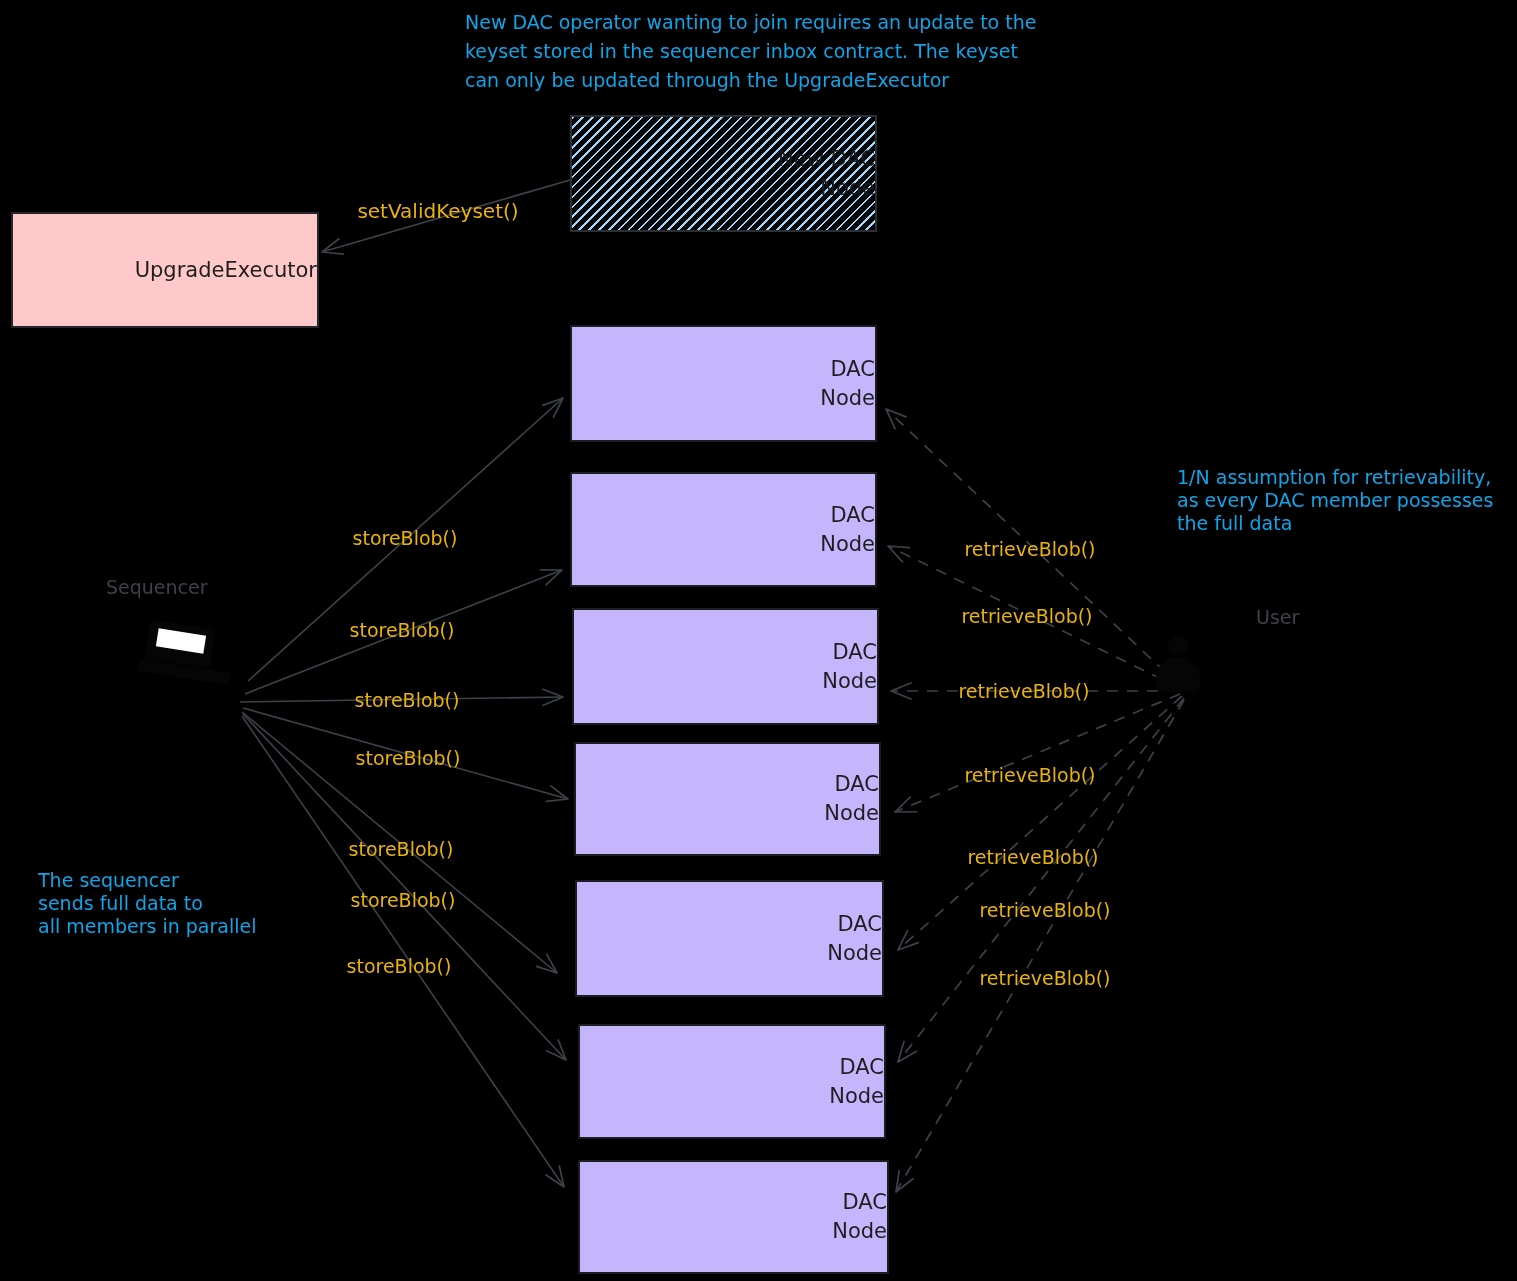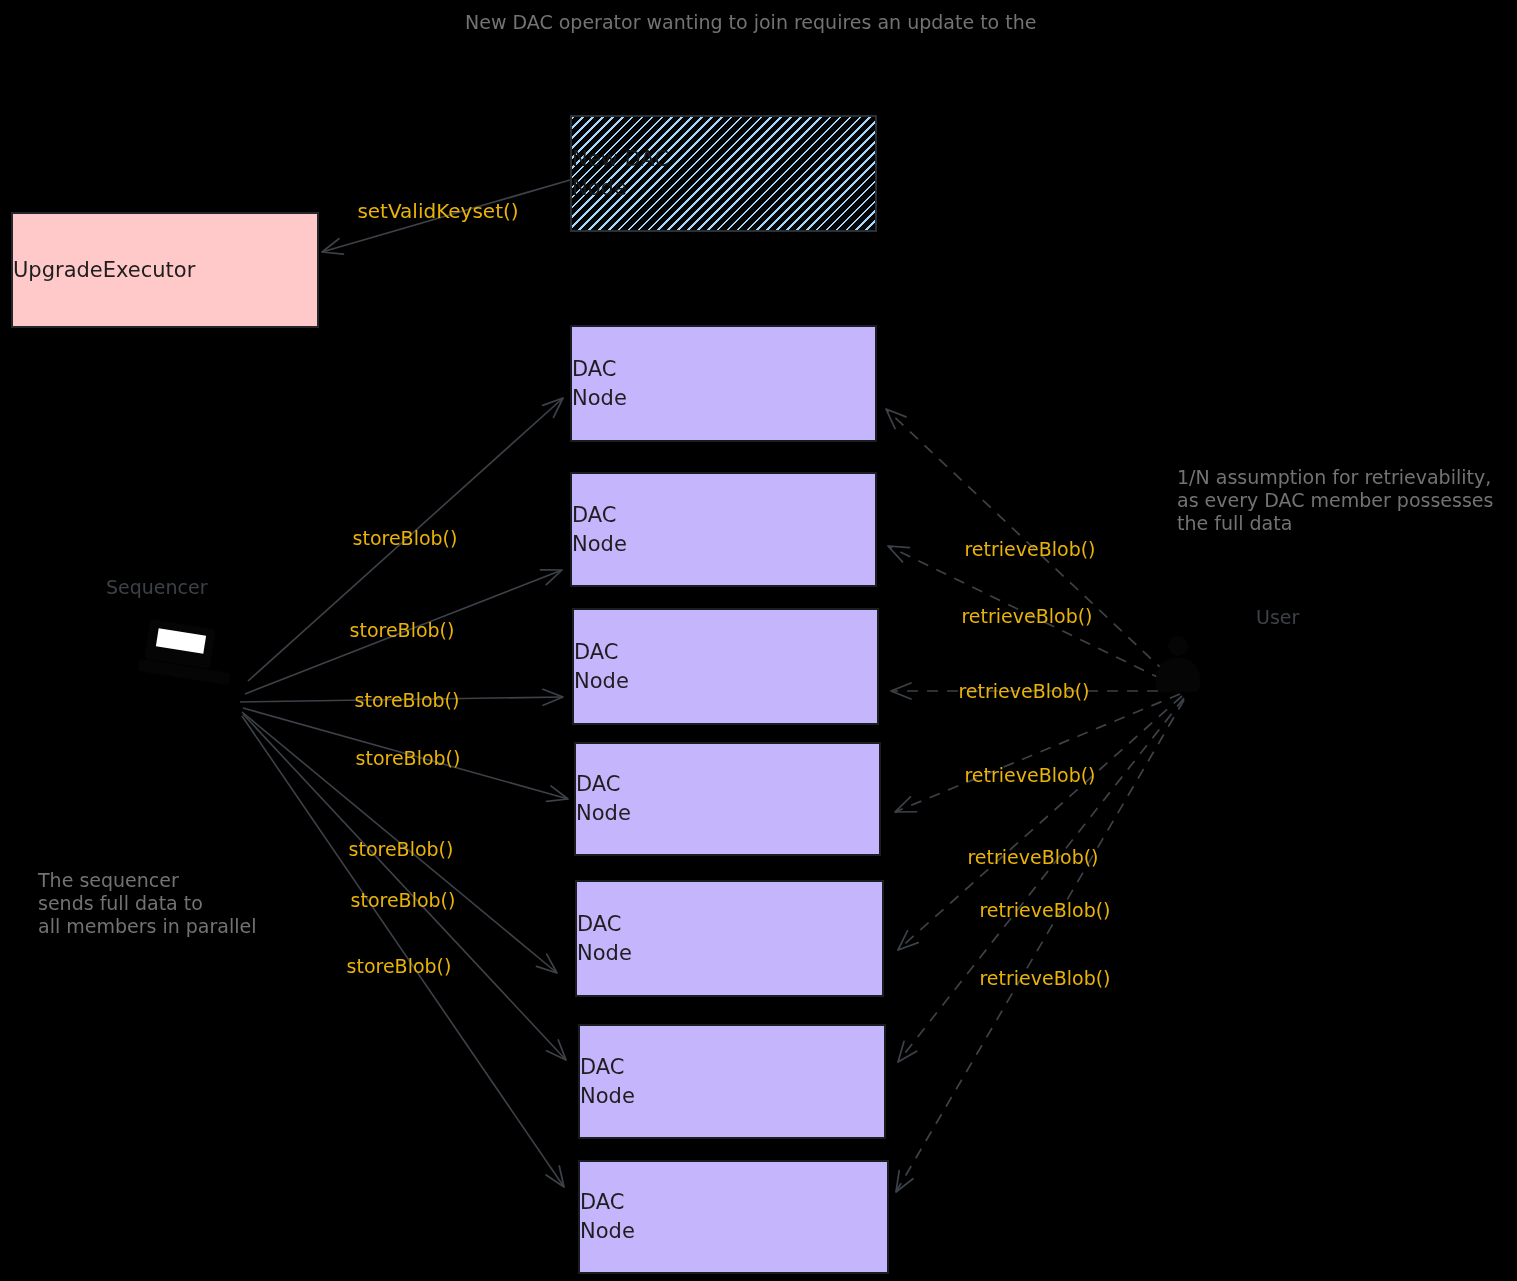--- a/index.html
+++ b/index.html
@@ -1,24 +1,24 @@
 <!DOCTYPE html>
 <html><head>
 <meta charset="utf-8">
 <style>
   html,body{margin:0;padding:0;background:#000;}
   .stage{
     position:relative;width:1517px;height:1281px;background:#000000;
     font-family:"DejaVu Sans",sans-serif;overflow:hidden;
   }
   .wires{position:absolute;left:0;top:0;}
-  .note{position:absolute;color:#737373;font-size:19px;line-height:29px;white-space:nowrap;}
+  .note{position:absolute;color:#0ea5e9;font-size:19px;line-height:29px;white-space:nowrap;}
   .note.small{font-size:19px;line-height:23px;}
   .box{
-    position:absolute;display:flex;flex-direction:column;align-items:flex-start;justify-content:center;
+    position:absolute;display:flex;flex-direction:column;align-items:flex-end;justify-content:center;
     border:2px solid #1b1e21;color:#1e1e1e;font-size:21px;line-height:29px;text-align:center;
   }
   .box.dac{background:#c4b5fd;}
   .box.exec{background:#ffc9c9;border-color:#23262a;}
   .box.hatch{
     background:repeating-linear-gradient(135deg,#a5d8ff 0px,#a5d8ff 1.8px,#050505 1.8px,#050505 7px);
     border-color:#2b3034;color:#16181a;
   }
   .wlabel{
     position:absolute;transform:translate(-50%,-50%);color:#eab308;font-size:19px;white-space:nowrap;
@@ -57,20 +57,22 @@
     <line x1="1180" y1="688" x2="888" y2="546" stroke="#3d4248" stroke-width="1.7" stroke-dasharray="11 9" marker-end="url(#ah)"></line>
     <line x1="1178" y1="691" x2="891" y2="691" stroke="#3d4248" stroke-width="1.7" stroke-dasharray="11 9" marker-end="url(#ah)"></line>
     <line x1="1180" y1="694" x2="895" y2="812" stroke="#3d4248" stroke-width="1.7" stroke-dasharray="11 9" marker-end="url(#ah)"></line>
     <line x1="1182" y1="696" x2="898" y2="950" stroke="#3d4248" stroke-width="1.7" stroke-dasharray="11 9" marker-end="url(#ah)"></line>
     <line x1="1184" y1="698" x2="898" y2="1062" stroke="#3d4248" stroke-width="1.7" stroke-dasharray="11 9" marker-end="url(#ah)"></line>
     <line x1="1184" y1="700" x2="896" y2="1192" stroke="#3d4248" stroke-width="1.7" stroke-dasharray="11 9" marker-end="url(#ah)"></line>
   </svg>
 
   <div class="note" style="left:465px;top:8px;">
     <div>New DAC operator wanting to join requires an update to the</div>
+    <div>keyset stored in the sequencer inbox contract. The keyset</div>
+    <div>can only be updated through the UpgradeExecutor</div>
   </div>
 
   <div class="note small" style="left:38px;top:869px;">
     <div>The sequencer</div>
     <div>sends full data to</div>
     <div>all members in parallel</div>
   </div>
 
   <div class="note small" style="left:1177px;top:466px;">
     <div>1/N assumption for retrievability,</div>

